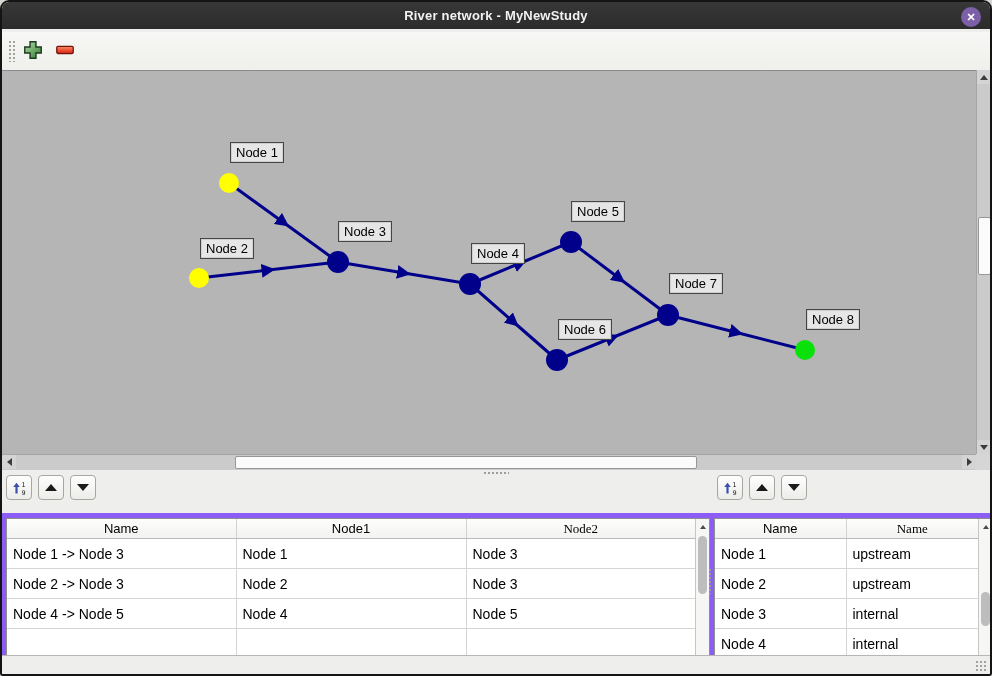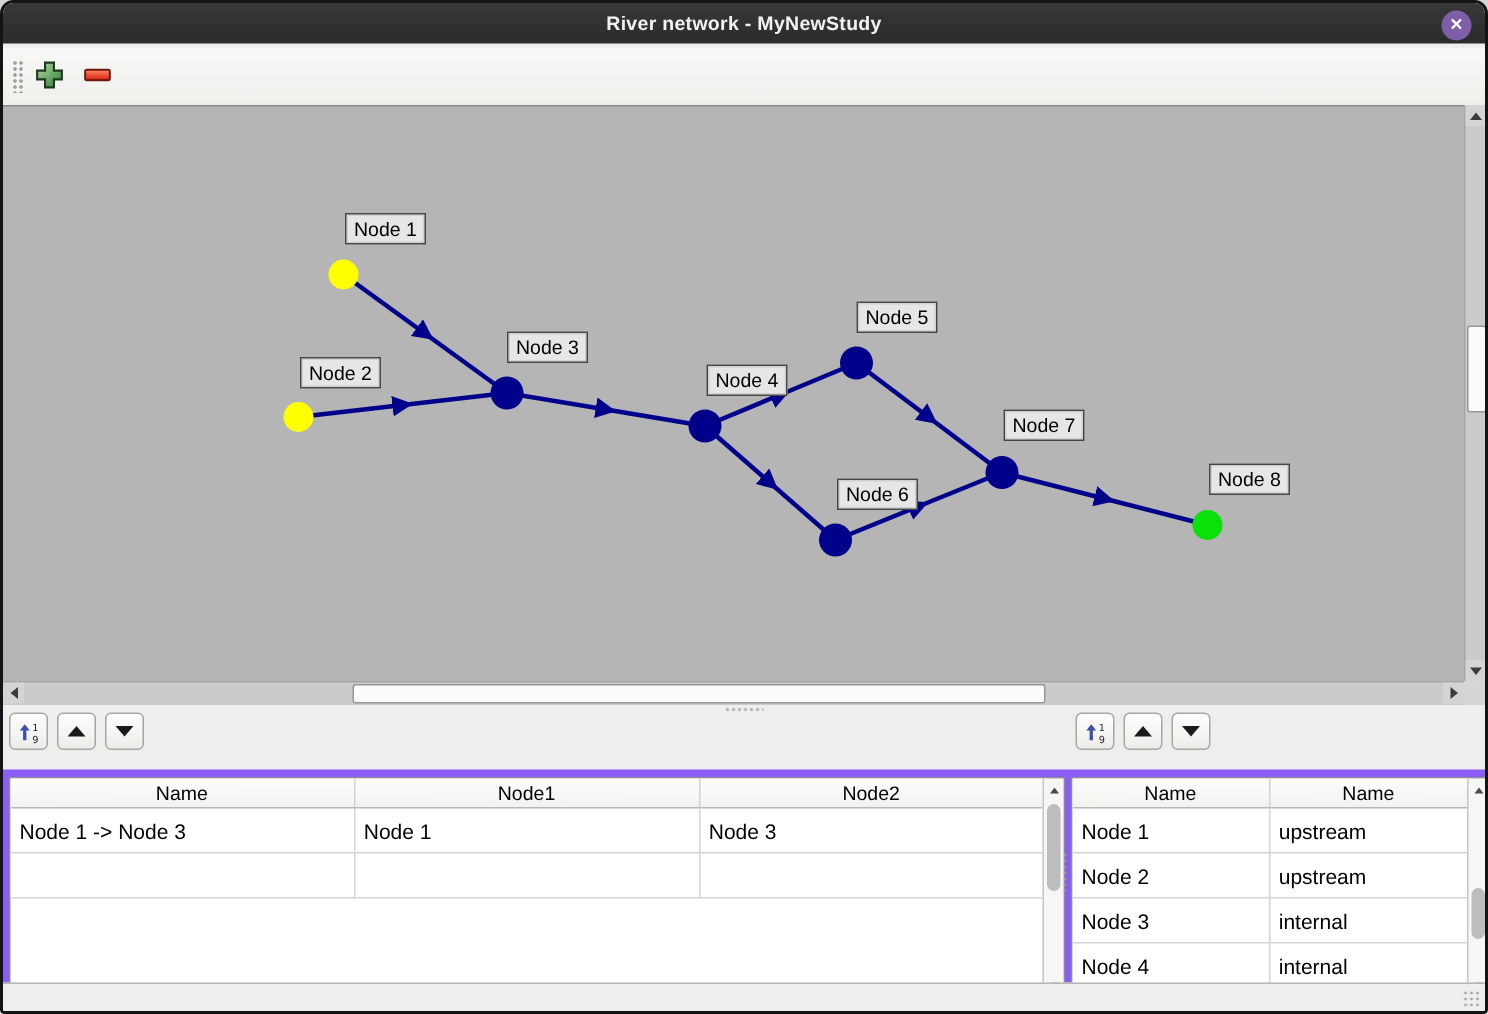--- a/index.html
+++ b/index.html
@@ -61,21 +61,21 @@
   
   .tables{position:absolute;top:500px;left:0;right:0;height:153px;background:#8b5cf6;margin-top:11px;}
   .tablewrap{position:absolute;top:5px;height:147px;background:#fff;border:1px solid #8f8f8f;box-sizing:border-box;overflow:hidden;}
   .tablewrap.left{left:4px;width:704px;}
   .tablewrap.right{left:712px;width:279px;}
   table{border-collapse:collapse;table-layout:fixed;background:#fff;font-size:14px;color:#000;}
   .tablewrap.left table{width:688px;}
   .tablewrap.right table{width:263px;}
   th{height:19px;font-size:13px;font-weight:normal;background:linear-gradient(#fdfdfd,#f2f2f0);
      border-bottom:1px solid #b9b9b9;border-right:1px solid #d2d2d2;padding:0;text-align:center;}
-  th:last-child{border-right:none;}
+  th:last-child{border-right:none;font-family:Liberation Serif, serif;}
   td{height:29px;padding:0 6px;border-bottom:1px solid #d4d4d4;border-right:1px solid #d4d4d4;
      white-space:nowrap;overflow:hidden;}
   td:last-child{border-right:none;}
   .tsb{position:absolute;top:0;right:0;width:14px;height:100%;background:#f6f6f5;border-left:1px solid #c6c6c6;box-sizing:border-box;}
   .tsb .sb-btn{position:absolute;width:13px;height:13px;background:transparent;}
   .tsb .sb-btn.up{top:1px;left:0;} .tsb .sb-btn.down{bottom:1px;left:0;}
   .tsb .tri-up{border-bottom-color:#4a4a4a;border-left-width:3.5px;border-right-width:3.5px;border-bottom-width:4.5px;}
   .tsb .tri-down{border-top-color:#4a4a4a;border-left-width:3.5px;border-right-width:3.5px;border-top-width:4.5px;}
   .tsb .sb-thumb{left:2px;width:9px;background:#bdbdbd;border:none;border-radius:5px;}
 
@@ -220,20 +220,30 @@
               <th>Node2</th>
             </tr>
           </thead>
           <tbody>
             <tr>
               <td>Node 1 -&gt; Node 3</td>
               <td>Node 1</td>
               <td>Node 3</td>
             </tr>
             <tr>
+              <td>Node 2 -&gt; Node 3</td>
+              <td>Node 2</td>
+              <td>Node 3</td>
+            </tr>
+            <tr>
+              <td>Node 4 -&gt; Node 5</td>
+              <td>Node 4</td>
+              <td>Node 5</td>
+            </tr>
+            <tr>
               <td></td>
               <td></td>
               <td></td>
             </tr>
           </tbody>
         </table>
       <div class="tsb">
         <div class="sb-btn up">
             <i class="tri tri-up"></i>
           </div>

